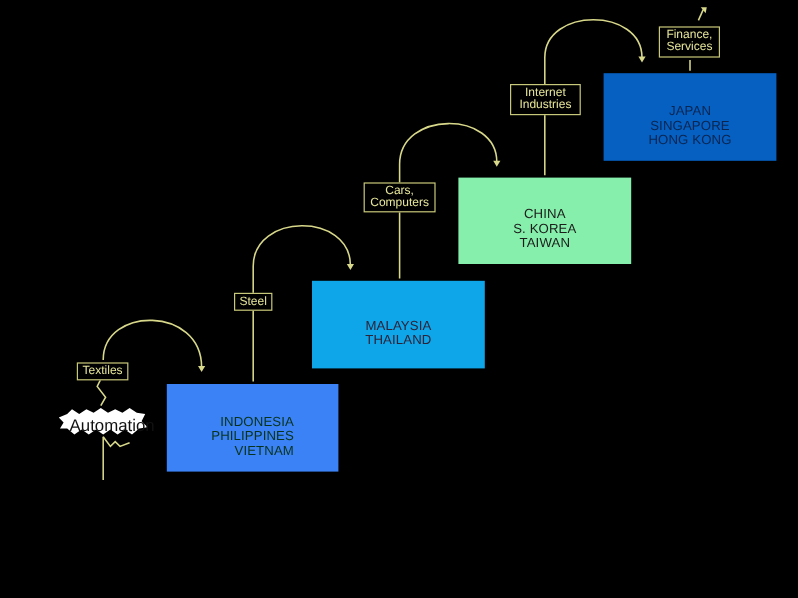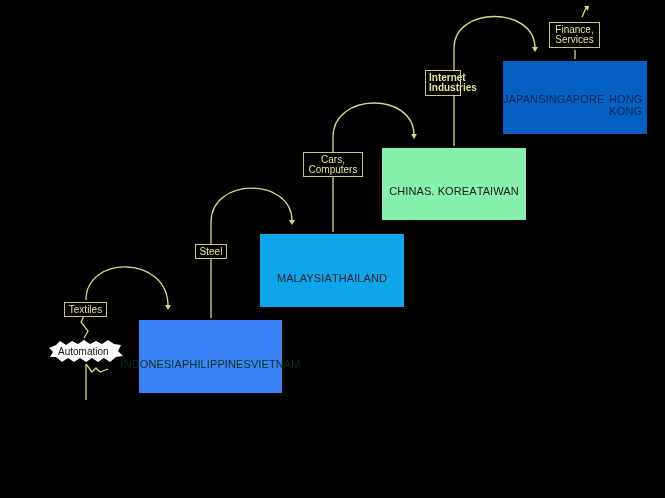--- a/index.html
+++ b/index.html
@@ -1,27 +1,27 @@
 <!DOCTYPE html>
 <html><head>
 <meta charset="utf-8">
 <style>
   html, body { margin: 0; padding: 0; }
   body { width: 665px; height: 498px; background: #000; overflow: hidden; position: relative;
          font-family: "Liberation Sans", sans-serif; }
   .stage { position: absolute; left: 0; top: 0; width: 665px; height: 498px; }
   .box { position: absolute; display: flex; align-items: center; justify-content: center;
          text-align: center; font-size: 11px; line-height: 12px; letter-spacing: 0.1px; }
-  .box .lines { display: flex; flex-direction: row; margin-top: 14px; }
+  .box .lines { display: flex; flex-direction: column; margin-top: 14px; }
   .label { position: absolute; border: 1px solid #c8c87a; background: #000; color: #e6e69a;
            font-size: 10px; line-height: 10px; text-align: center; padding: 2px 3px;
            box-sizing: border-box; }
   .label span { display: block; }
   svg.wires { position: absolute; left: 0; top: 0; }
-  .auto-text { position: absolute; font-size: 10px; color: #111; }
+  .auto-text { position: absolute; font-size: 14px; color: #111; }
 </style>
 </head>
 <body>
 
 <div class="stage">
 
   <svg class="wires" width="665" height="498" viewBox="0 0 665 498">
     <g fill="none" stroke="#d8d88a" stroke-width="1.3">
 
       <path d="M86 300 C86 255, 168 255, 168 306"></path>
@@ -90,21 +90,21 @@
 
   <div class="label" style="left:195px; top:244px; width:32px; height:15px;">
     <span>Steel</span>
   </div>
 
   <div class="label" style="left:303px; top:152px; width:60px; height:25px;">
     <span>Cars,</span>
     <span>Computers</span>
   </div>
 
-  <div class="label" style="left:425px; top:70px; width:36px; height:26px;font-weight:bold;">
+  <div class="label" style="left:425px; top:70px; width:59px; height:26px;">
     <span>Internet</span>
     <span>Industries</span>
   </div>
 
   <div class="label" style="left:549px; top:22px; width:51px; height:26px;">
     <span>Finance,</span>
     <span>Services</span>
   </div>
 
 </div>

